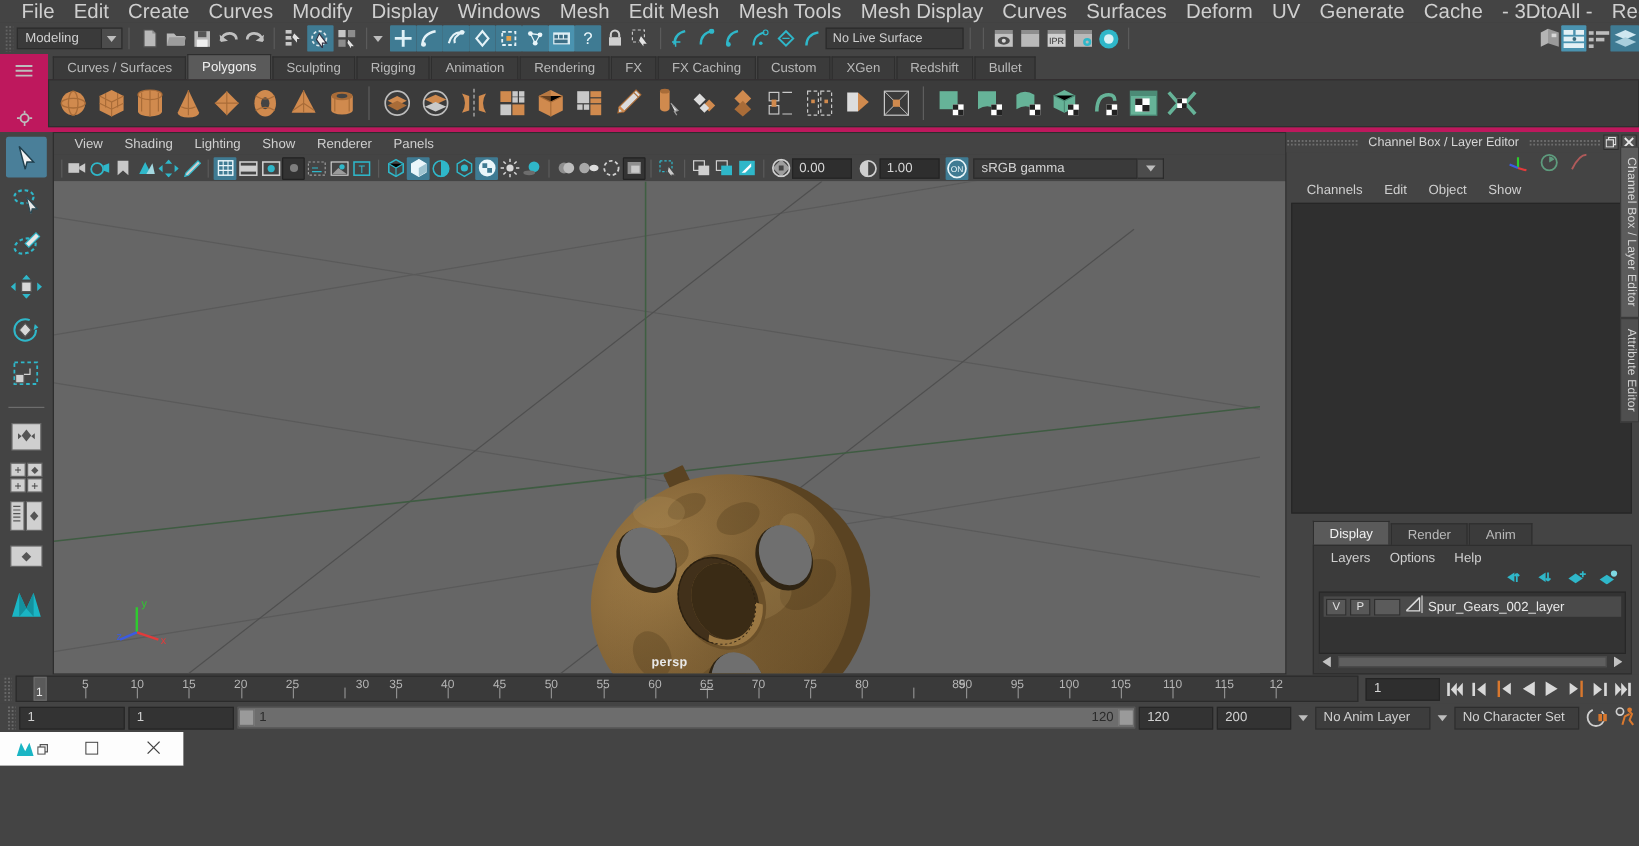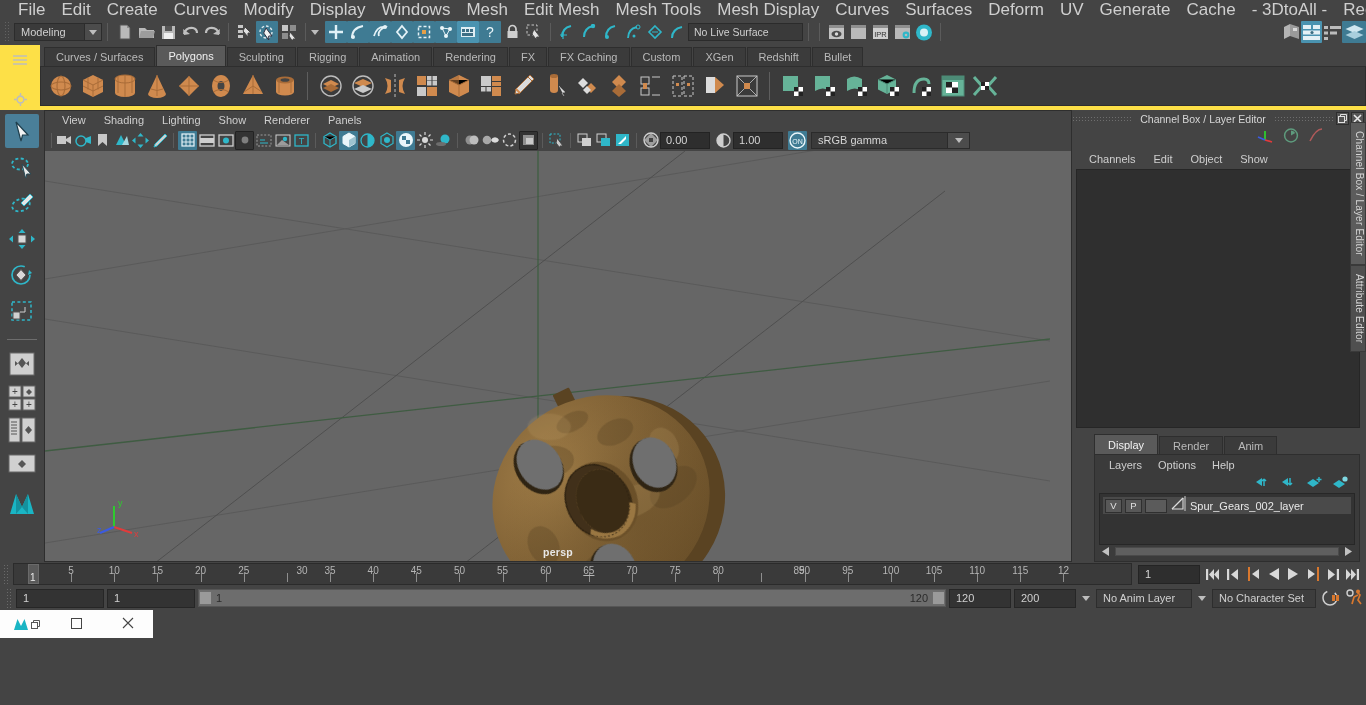--- a/index.html
+++ b/index.html
@@ -27,21 +27,21 @@
   .sep{ width:1px; height:18px; background:#5b5b5b; margin:0 5px; }
   .ibtn{ width:22px; height:22px; display:flex; align-items:center; justify-content:center; border-radius:1px;}
   .ibtn.on{ background:#3f7b93; }
   .ibtn.onbright{ background:#4a93b0; }
   .ibtn svg{ display:block; }
   .livefield{ width:115px; height:18px; background:#3a3a3a; border:1px solid #2b2b2b; font-size:10.5px;
               color:#cfcfcf; display:flex; align-items:center; padding-left:5px;}
   .tiny-caret{ width:0;height:0;border-left:4px solid transparent;border-right:4px solid transparent;border-top:5px solid #bdbdbd;}
 
   
-  .shelfwrap{ display:flex; background:#fde047; }
+  .shelfwrap{ display:flex; background:#be185d; }
   .shelf-left{ width:40px; display:flex; flex-direction:column; align-items:center; padding-top:7px;}
   .shelf-left .hicon{ margin-bottom:22px;}
   .shelf-main{ flex:1; }
   .shelf-tabs{ height:21px; display:flex; align-items:flex-end; padding-left:4px; background:#444;}
   .stab{ height:19px; padding:0 11px; font-size:11px; line-height:19px; background:#3b3b3b;
          border:1px solid #2e2e2e; border-bottom:none; color:#b9b9b9; margin-right:1px;}
   .stab.active{ background:#5a5a5a; color:#f0f0f0; height:21px; line-height:21px;}
   .shelf-bar{ height:40px; background:#3b3b3b; border:1px solid #2e2e2e; display:flex;
               align-items:center; padding-left:4px; gap:1px;}
   .sitem{ width:31px;height:32px; display:flex;align-items:center;justify-content:center;}

